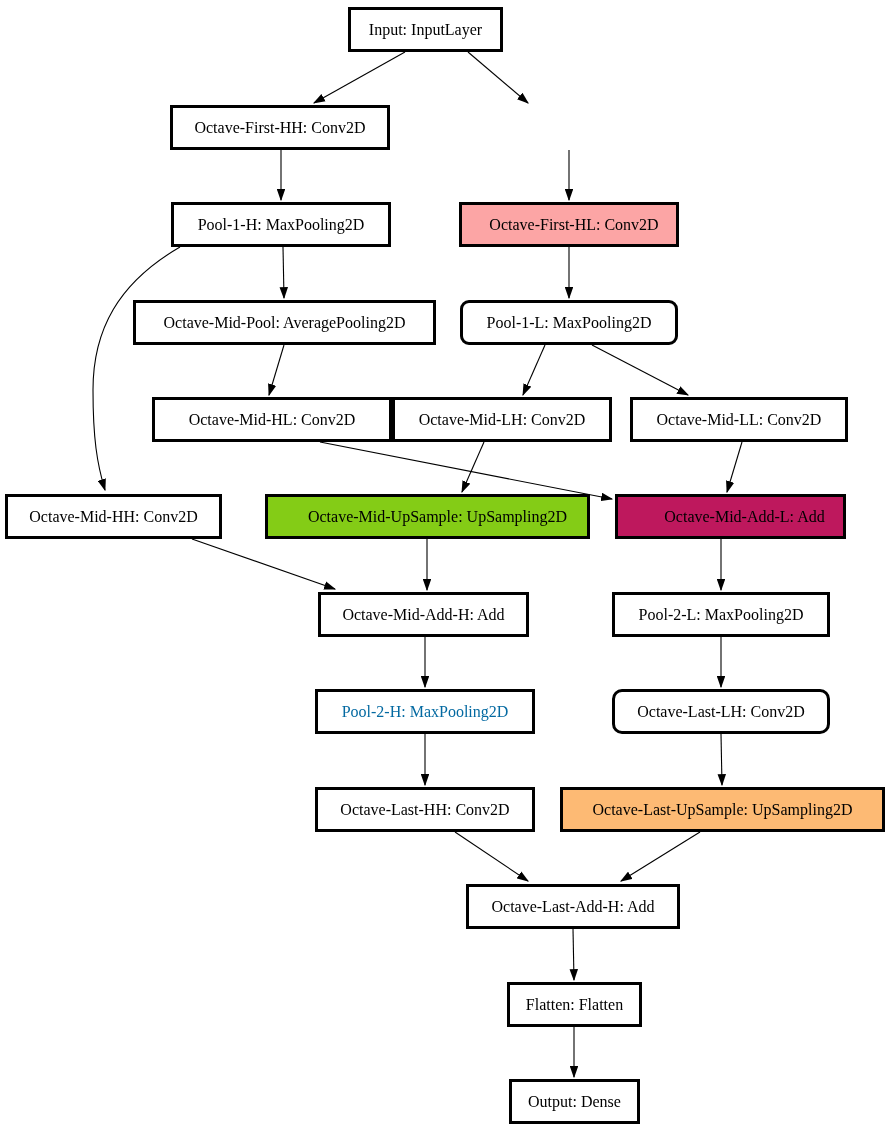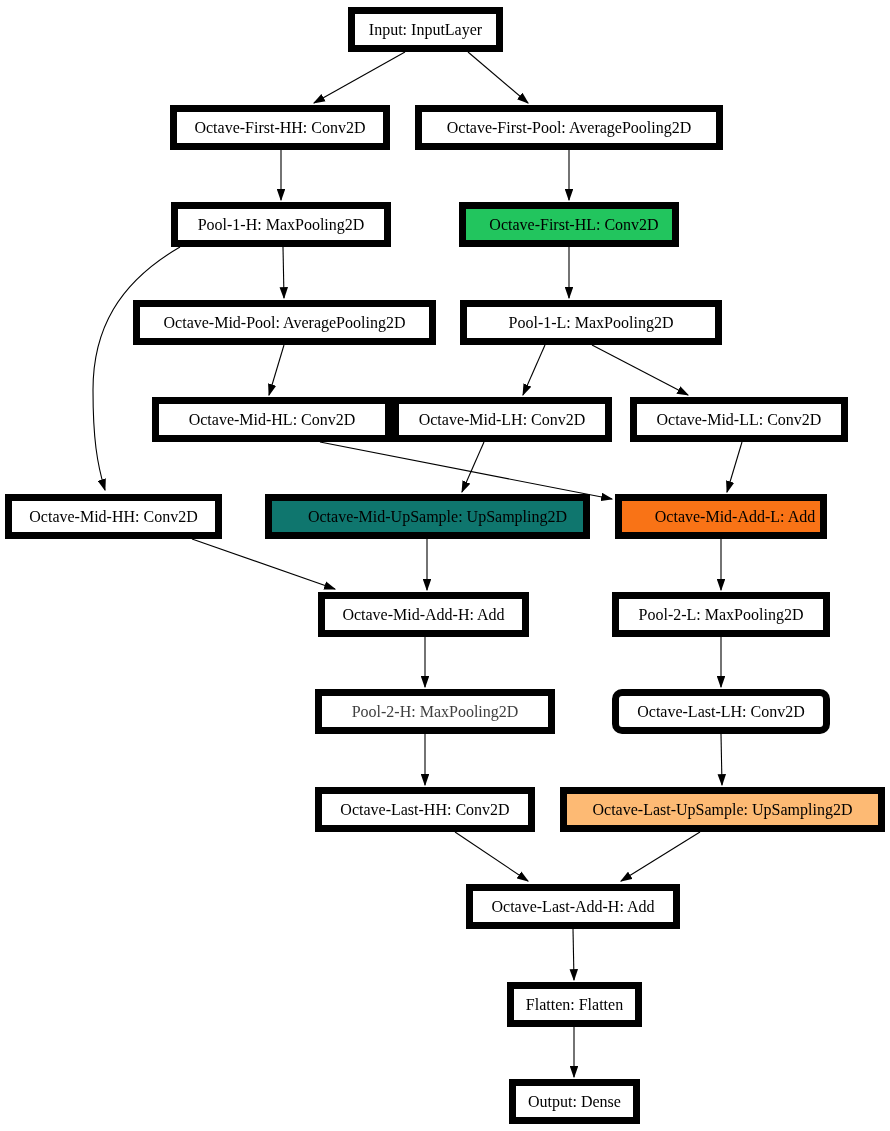--- a/index.html
+++ b/index.html
@@ -24,21 +24,21 @@
   }
   .edge {
     stroke: #000000;
     stroke-width: 1.1;
     fill: none;
   }
   .node {
     position: absolute;
     box-sizing: border-box;
     background: #ffffff;
-    border: 7px solid #000000;
+    border: 3px solid #000000;
     color: #000000;
     display: flex;
     align-items: center;
     justify-content: center;
     font-size: 16px;
     line-height: 1;
     white-space: nowrap;
     text-align: center;
   }
 </style>
@@ -73,33 +73,32 @@
       <line x1="425" y1="734" x2="425" y2="785" class="edge" stroke="#000000" marker-end="url(#arrow)"></line>
       <line x1="721" y1="734" x2="722" y2="785" class="edge" stroke="#000000" marker-end="url(#arrow)"></line>
       <line x1="455" y1="832" x2="528" y2="881" class="edge" stroke="#000000" marker-end="url(#arrow)"></line>
       <line x1="700" y1="832" x2="621" y2="881" class="edge" stroke="#000000" marker-end="url(#arrow)"></line>
       <line x1="573" y1="929" x2="574" y2="980" class="edge" stroke="#000000" marker-end="url(#arrow)"></line>
       <line x1="574" y1="1027" x2="574" y2="1077" class="edge" stroke="#000000" marker-end="url(#arrow)"></line>
     </svg>
 
 <div class="node" style="left: 348px; top: 7px; width: 155px; height: 45px; background: rgb(255, 255, 255); border-color: rgb(0, 0, 0); color: rgb(0, 0, 0);">Input: InputLayer</div>
     <div class="node" style="left: 170px; top: 105px; width: 220px; height: 45px; background: rgb(255, 255, 255); border-color: rgb(0, 0, 0); color: rgb(0, 0, 0);">Octave-First-HH: Conv2D</div>
-    <div class="node" style="left: 415px; top: 105px; width: 308px; height: 45px; background: rgb(255, 255, 255); border-color: rgb(0, 0, 0); color: rgb(0, 0, 0);">Octave-First-Pool: AveragePooling2D</div>
     <div class="node" style="left: 171px; top: 202px; width: 220px; height: 45px; background: rgb(255, 255, 255); border-color: rgb(0, 0, 0); color: rgb(0, 0, 0);">Pool-1-H: MaxPooling2D</div>
-    <div class="node" style="left: 459px; top: 202px; width: 220px; height: 45px; background: #22c55e; border-color: rgb(0, 0, 0); color: rgb(0, 0, 0); padding-left: 10px;">Octave-First-HL: Conv2D</div>
+    <div class="node" style="left: 459px; top: 202px; width: 220px; height: 45px; background: #fca5a5; border-color: rgb(0, 0, 0); color: rgb(0, 0, 0); padding-left: 10px;">Octave-First-HL: Conv2D</div>
     <div class="node" style="left: 133px; top: 300px; width: 303px; height: 45px; background: rgb(255, 255, 255); border-color: rgb(0, 0, 0); color: rgb(0, 0, 0);">Octave-Mid-Pool: AveragePooling2D</div>
-    <div class="node" style="left: 460px; top: 300px; width: 262px; height: 45px; background: rgb(255, 255, 255); border-color: rgb(0, 0, 0); color: rgb(0, 0, 0);">Pool-1-L: MaxPooling2D</div>
+    <div class="node" style="left: 460px; top: 300px; width: 218px; height: 45px; background: rgb(255, 255, 255); border-color: rgb(0, 0, 0); color: rgb(0, 0, 0); border-radius: 9px;">Pool-1-L: MaxPooling2D</div>
     <div class="node" style="left: 152px; top: 397px; width: 240px; height: 45px; background: rgb(255, 255, 255); border-color: rgb(0, 0, 0); color: rgb(0, 0, 0);">Octave-Mid-HL: Conv2D</div>
     <div class="node" style="left: 392px; top: 397px; width: 220px; height: 45px; background: rgb(255, 255, 255); border-color: rgb(0, 0, 0); color: rgb(0, 0, 0);">Octave-Mid-LH: Conv2D</div>
     <div class="node" style="left: 630px; top: 397px; width: 218px; height: 45px; background: rgb(255, 255, 255); border-color: rgb(0, 0, 0); color: rgb(0, 0, 0);">Octave-Mid-LL: Conv2D</div>
     <div class="node" style="left: 5px; top: 494px; width: 217px; height: 45px; background: rgb(255, 255, 255); border-color: rgb(0, 0, 0); color: rgb(0, 0, 0);">Octave-Mid-HH: Conv2D</div>
-    <div class="node" style="left: 265px; top: 494px; width: 325px; height: 45px; background: #0f766e; border-color: rgb(0, 0, 0); color: rgb(0, 0, 0); padding-left: 20px;">Octave-Mid-UpSample: UpSampling2D</div>
-    <div class="node" style="left: 615px; top: 494px; width: 212px; height: 45px; background: #f97316; border-color: rgb(0, 0, 0); color: rgb(0, 0, 0); padding-left: 28px;">Octave-Mid-Add-L: Add</div>
+    <div class="node" style="left: 265px; top: 494px; width: 325px; height: 45px; background: #84cc16; border-color: rgb(0, 0, 0); color: rgb(0, 0, 0); padding-left: 20px;">Octave-Mid-UpSample: UpSampling2D</div>
+    <div class="node" style="left: 615px; top: 494px; width: 231px; height: 45px; background: #be185d; border-color: rgb(0, 0, 0); color: rgb(0, 0, 0); padding-left: 28px;">Octave-Mid-Add-L: Add</div>
     <div class="node" style="left: 318px; top: 592px; width: 211px; height: 45px; background: rgb(255, 255, 255); border-color: rgb(0, 0, 0); color: rgb(0, 0, 0);">Octave-Mid-Add-H: Add</div>
     <div class="node" style="left: 612px; top: 592px; width: 218px; height: 45px; background: rgb(255, 255, 255); border-color: rgb(0, 0, 0); color: rgb(0, 0, 0); text-align: right;">Pool-2-L: MaxPooling2D</div>
-    <div class="node" style="left: 315px; top: 689px; width: 240px; height: 45px; background: rgb(255, 255, 255); border-color: rgb(0, 0, 0); color: #404040;">Pool-2-H: MaxPooling2D</div>
+    <div class="node" style="left: 315px; top: 689px; width: 220px; height: 45px; background: rgb(255, 255, 255); border-color: rgb(0, 0, 0); color: #0369a1;">Pool-2-H: MaxPooling2D</div>
     <div class="node" style="left: 612px; top: 689px; width: 218px; height: 45px; background: rgb(255, 255, 255); border-color: rgb(0, 0, 0); color: rgb(0, 0, 0); border-radius: 10px;">Octave-Last-LH: Conv2D</div>
     <div class="node" style="left: 315px; top: 787px; width: 220px; height: 45px; background: rgb(255, 255, 255); border-color: rgb(0, 0, 0); color: rgb(0, 0, 0);">Octave-Last-HH: Conv2D</div>
     <div class="node" style="left: 560px; top: 787px; width: 325px; height: 45px; background: #fdba74; border-color: rgb(0, 0, 0); color: rgb(0, 0, 0);">Octave-Last-UpSample: UpSampling2D</div>
     <div class="node" style="left: 466px; top: 884px; width: 214px; height: 45px; background: rgb(255, 255, 255); border-color: rgb(0, 0, 0); color: rgb(0, 0, 0);">Octave-Last-Add-H: Add</div>
     <div class="node" style="left: 507px; top: 982px; width: 135px; height: 45px; background: rgb(255, 255, 255); border-color: rgb(0, 0, 0); color: rgb(0, 0, 0);">Flatten: Flatten</div>
     <div class="node" style="left: 509px; top: 1079px; width: 131px; height: 45px; background: rgb(255, 255, 255); border-color: rgb(0, 0, 0); color: rgb(0, 0, 0);">Output: Dense</div>
   </div>
 
 </body></html>

